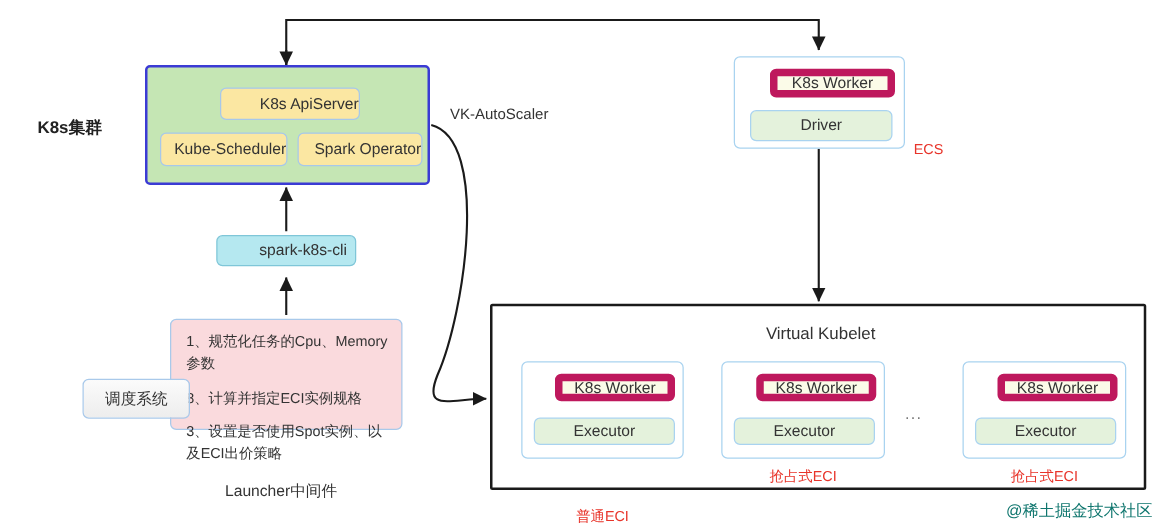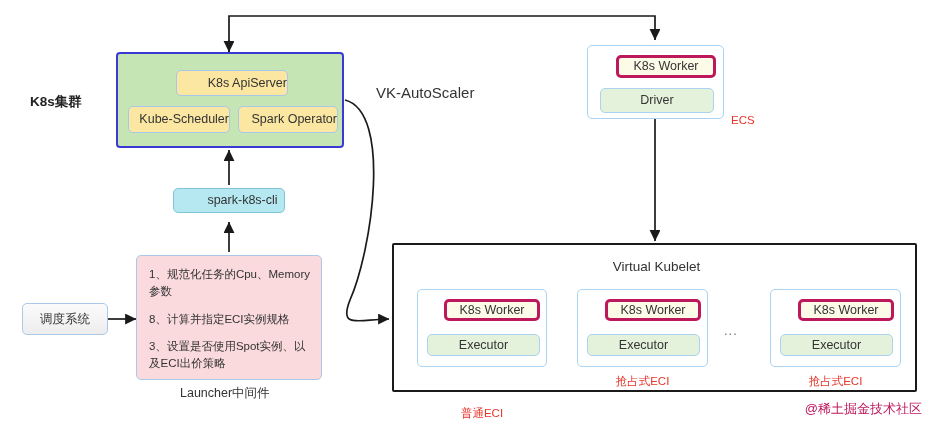--- a/index.html
+++ b/index.html
@@ -44,31 +44,32 @@
   .pink{
     background:#fadadd;
     border:1px solid #a9c9ea;
     border-radius:5px;
   }
   
   .grey{
     background:linear-gradient(180deg,#fbfbfb 0%,#ededed 100%);
     border:1px solid #a9c9ea;
     border-radius:5px;
+    margin-left:44px;
   }
   
   .bluebox{
     background:#ffffff;
     border:1.5px solid #a9d3f0;
     border-radius:5px;
   }
   
   .worker{
     background:#fbfbe8;
-    border:3px solid #be185d;
+    border:6px solid #be185d;
     border-radius:5px;
   }
   
   .exec{
     background:#e4f2dc;
     border:1px solid #a9d3f0;
     border-radius:5px;
   }
   
   .vk-outer{
@@ -95,21 +96,21 @@
     display:block;text-align:left;color:#333;
     font-size:11.5px;line-height:1.5;
     padding:10px 10px 0 12px;
   }
   .launcher-text p{margin:0 0 10px 0;}
 
   svg.edges{position:absolute;left:0;top:0;width:936px;height:424px;overflow:visible;pointer-events:none;}
 
   .watermark{
     position:absolute;right:14px;bottom:6px;
-    color:#be185d;font-size:13px;white-space:nowrap;
+    color:#0f766e;font-size:13px;white-space:nowrap;
   }
 </style>
 </head>
 <body>
 
 <div id="stage">
 
   <svg class="edges" viewBox="0 0 936 424" xmlns="http://www.w3.org/2000/svg">
     <defs>
       <marker id="arrow" markerWidth="9" markerHeight="9" refX="6.4" refY="3.2" orient="auto" markerUnits="strokeWidth">
@@ -140,27 +141,27 @@
       <span>K8s ApiServer</span>
     </div>
     <div class="abs node yellow" style="left:120px;top:52px;width:100px;height:27px;">
       <span>Spark Operator</span>
     </div>
     <div class="abs node yellow" style="left:10px;top:52px;width:102px;height:27px;">
       <span>Kube-Scheduler</span>
     </div>
   </div>
 
-  <div class="abs plain-label" style="left:376px;top:84px;font-size:15px;text-align:center;">VK-AutoScaler</div>
+  <div class="abs plain-label" style="left:360px;top:84px;font-size:12px;text-align:center;">VK-AutoScaler</div>
 
   <div class="abs node cyan" style="left:173px;top:188px;width:112px;height:25px;padding-left:27px;">
     <span>spark-k8s-cli</span>
   </div>
 
-  <div class="abs pink" style="left:136px;top:255px;width:186px;height:125px;">
+  <div class="abs pink" style="left:136px;top:255px;width:186px;height:89px;">
     <span class="launcher-text">
       <p>1、规范化任务的Cpu、Memory参数</p>
       <p>8、计算并指定ECI实例规格</p>
       <p>3、设置是否使用Spot实例、以及ECI出价策略</p>
     </span>
   </div>
   <div class="abs plain-label" style="left:180px;top:385px;font-size:12.5px;">Launcher中间件</div>
 
   <div class="abs node grey" style="left:22px;top:303px;width:86px;height:32px;">
     <span>调度系统</span>

